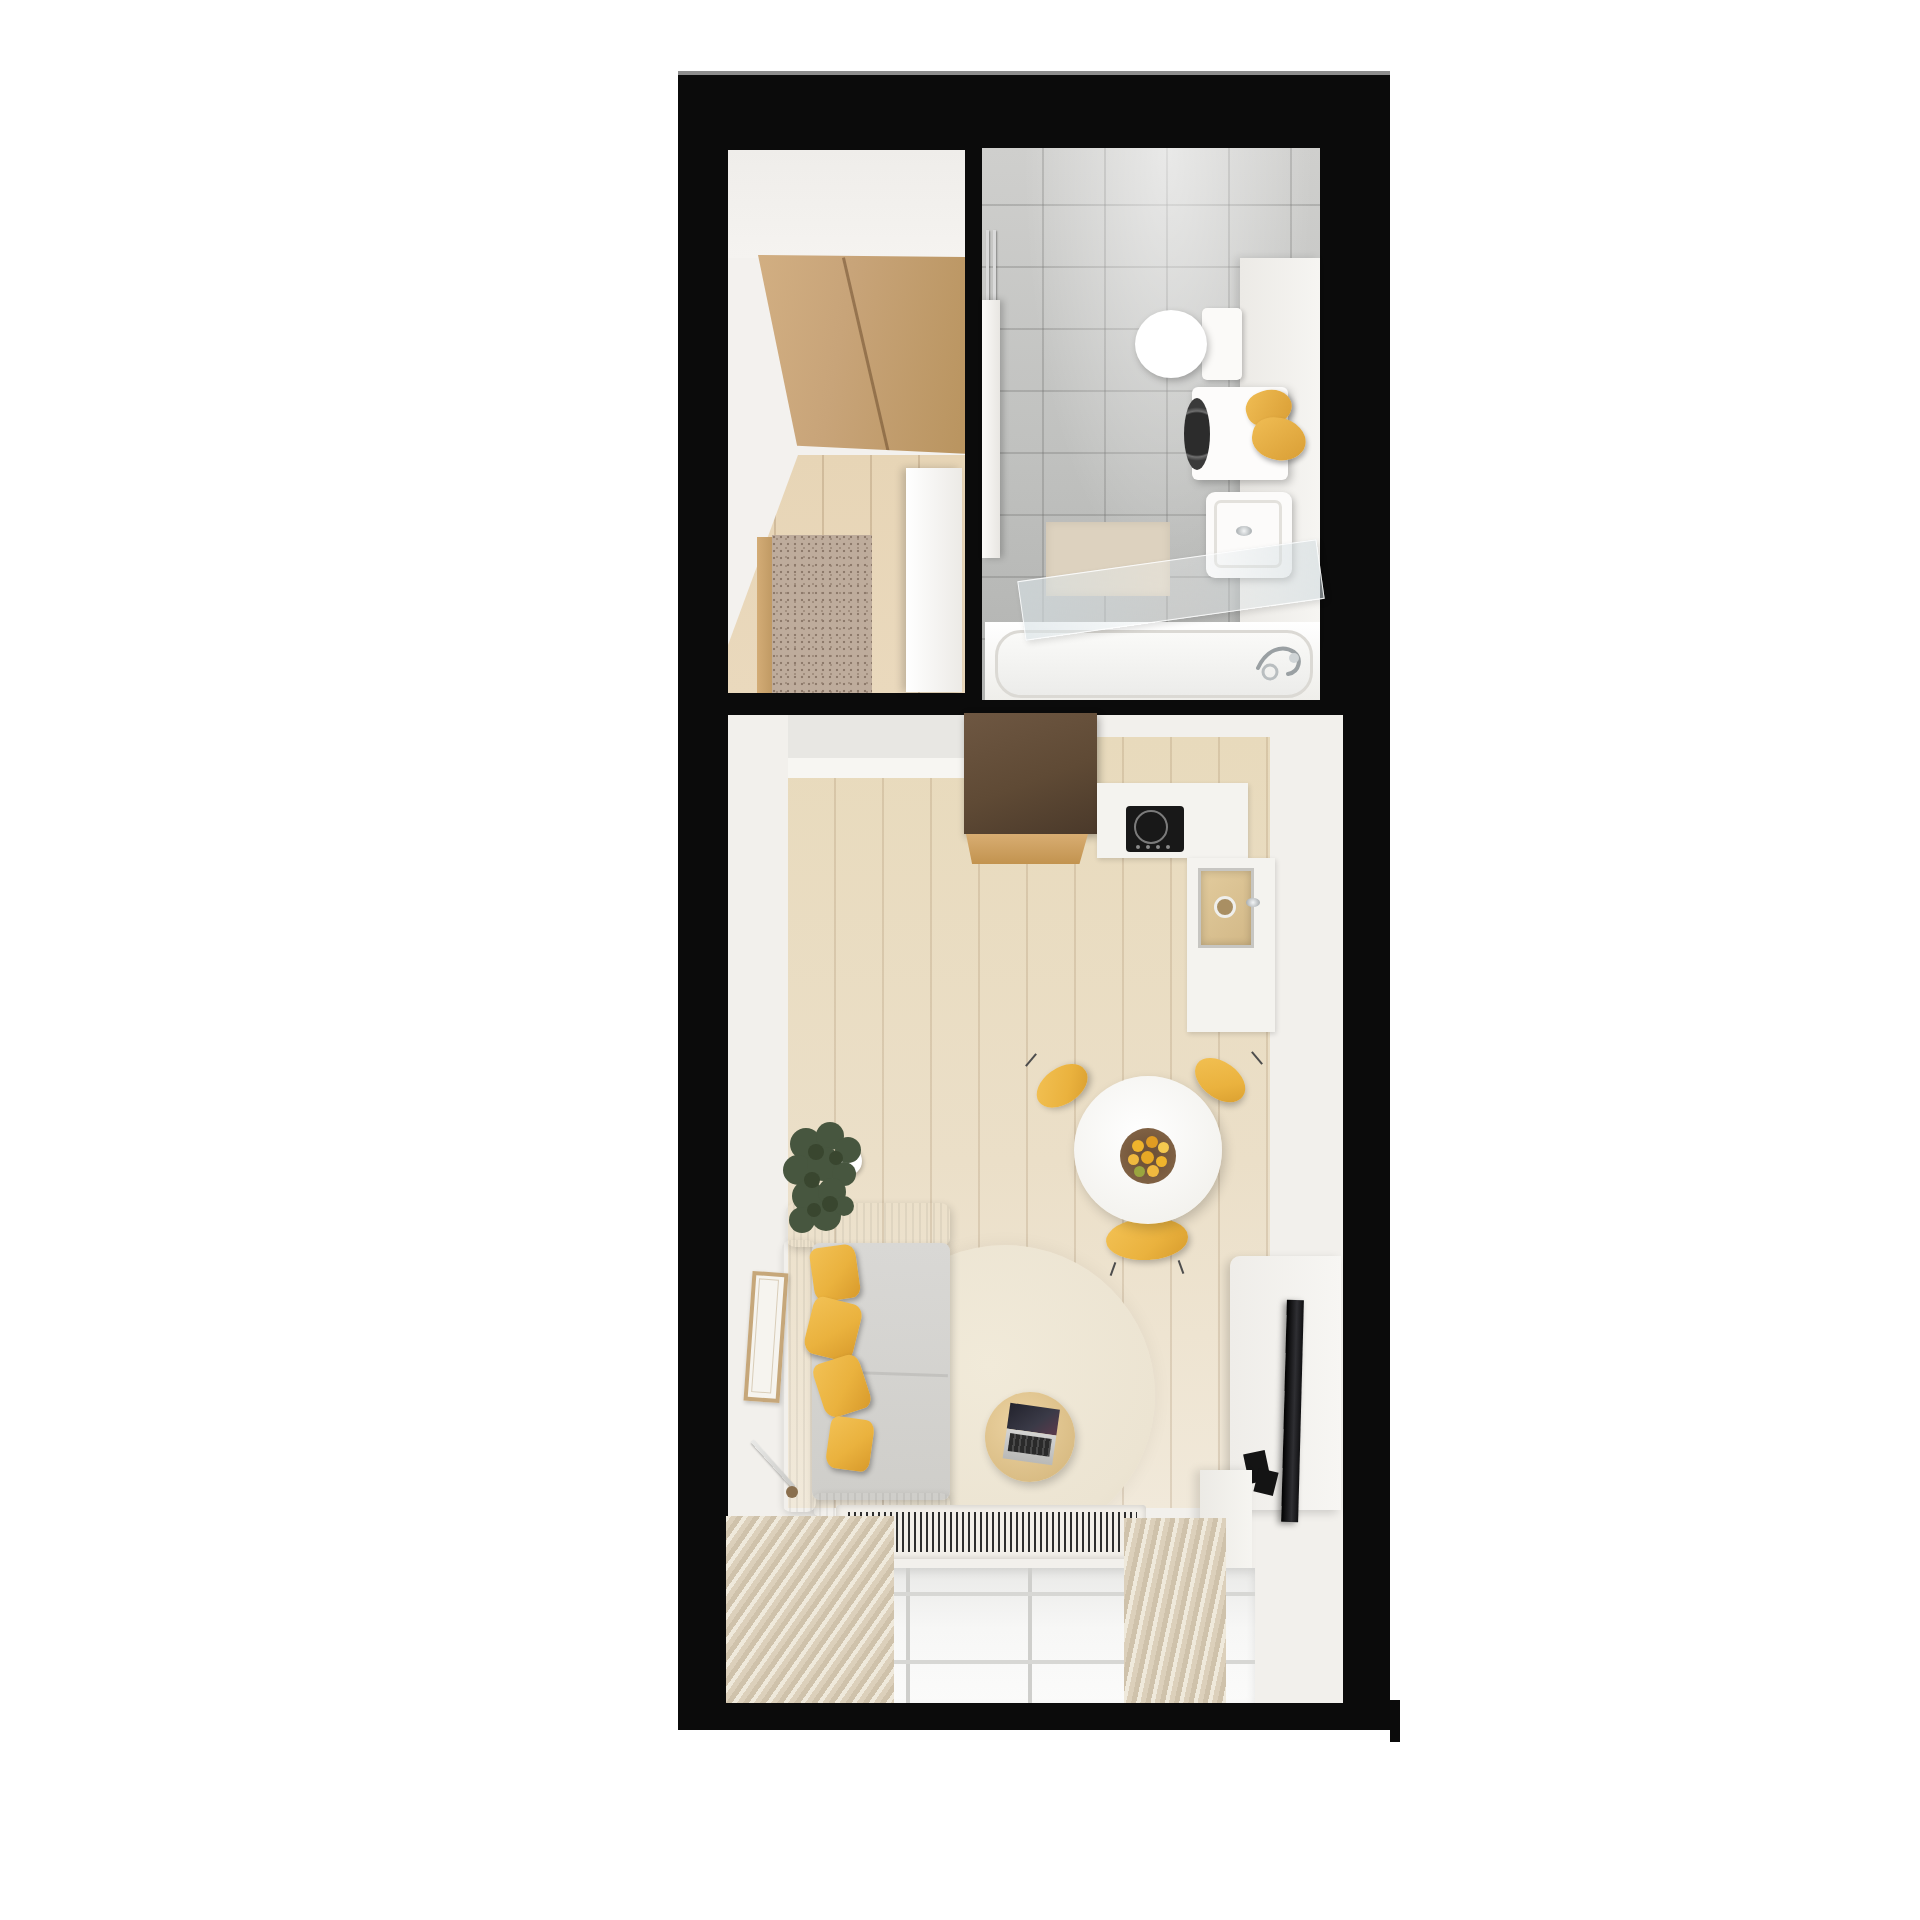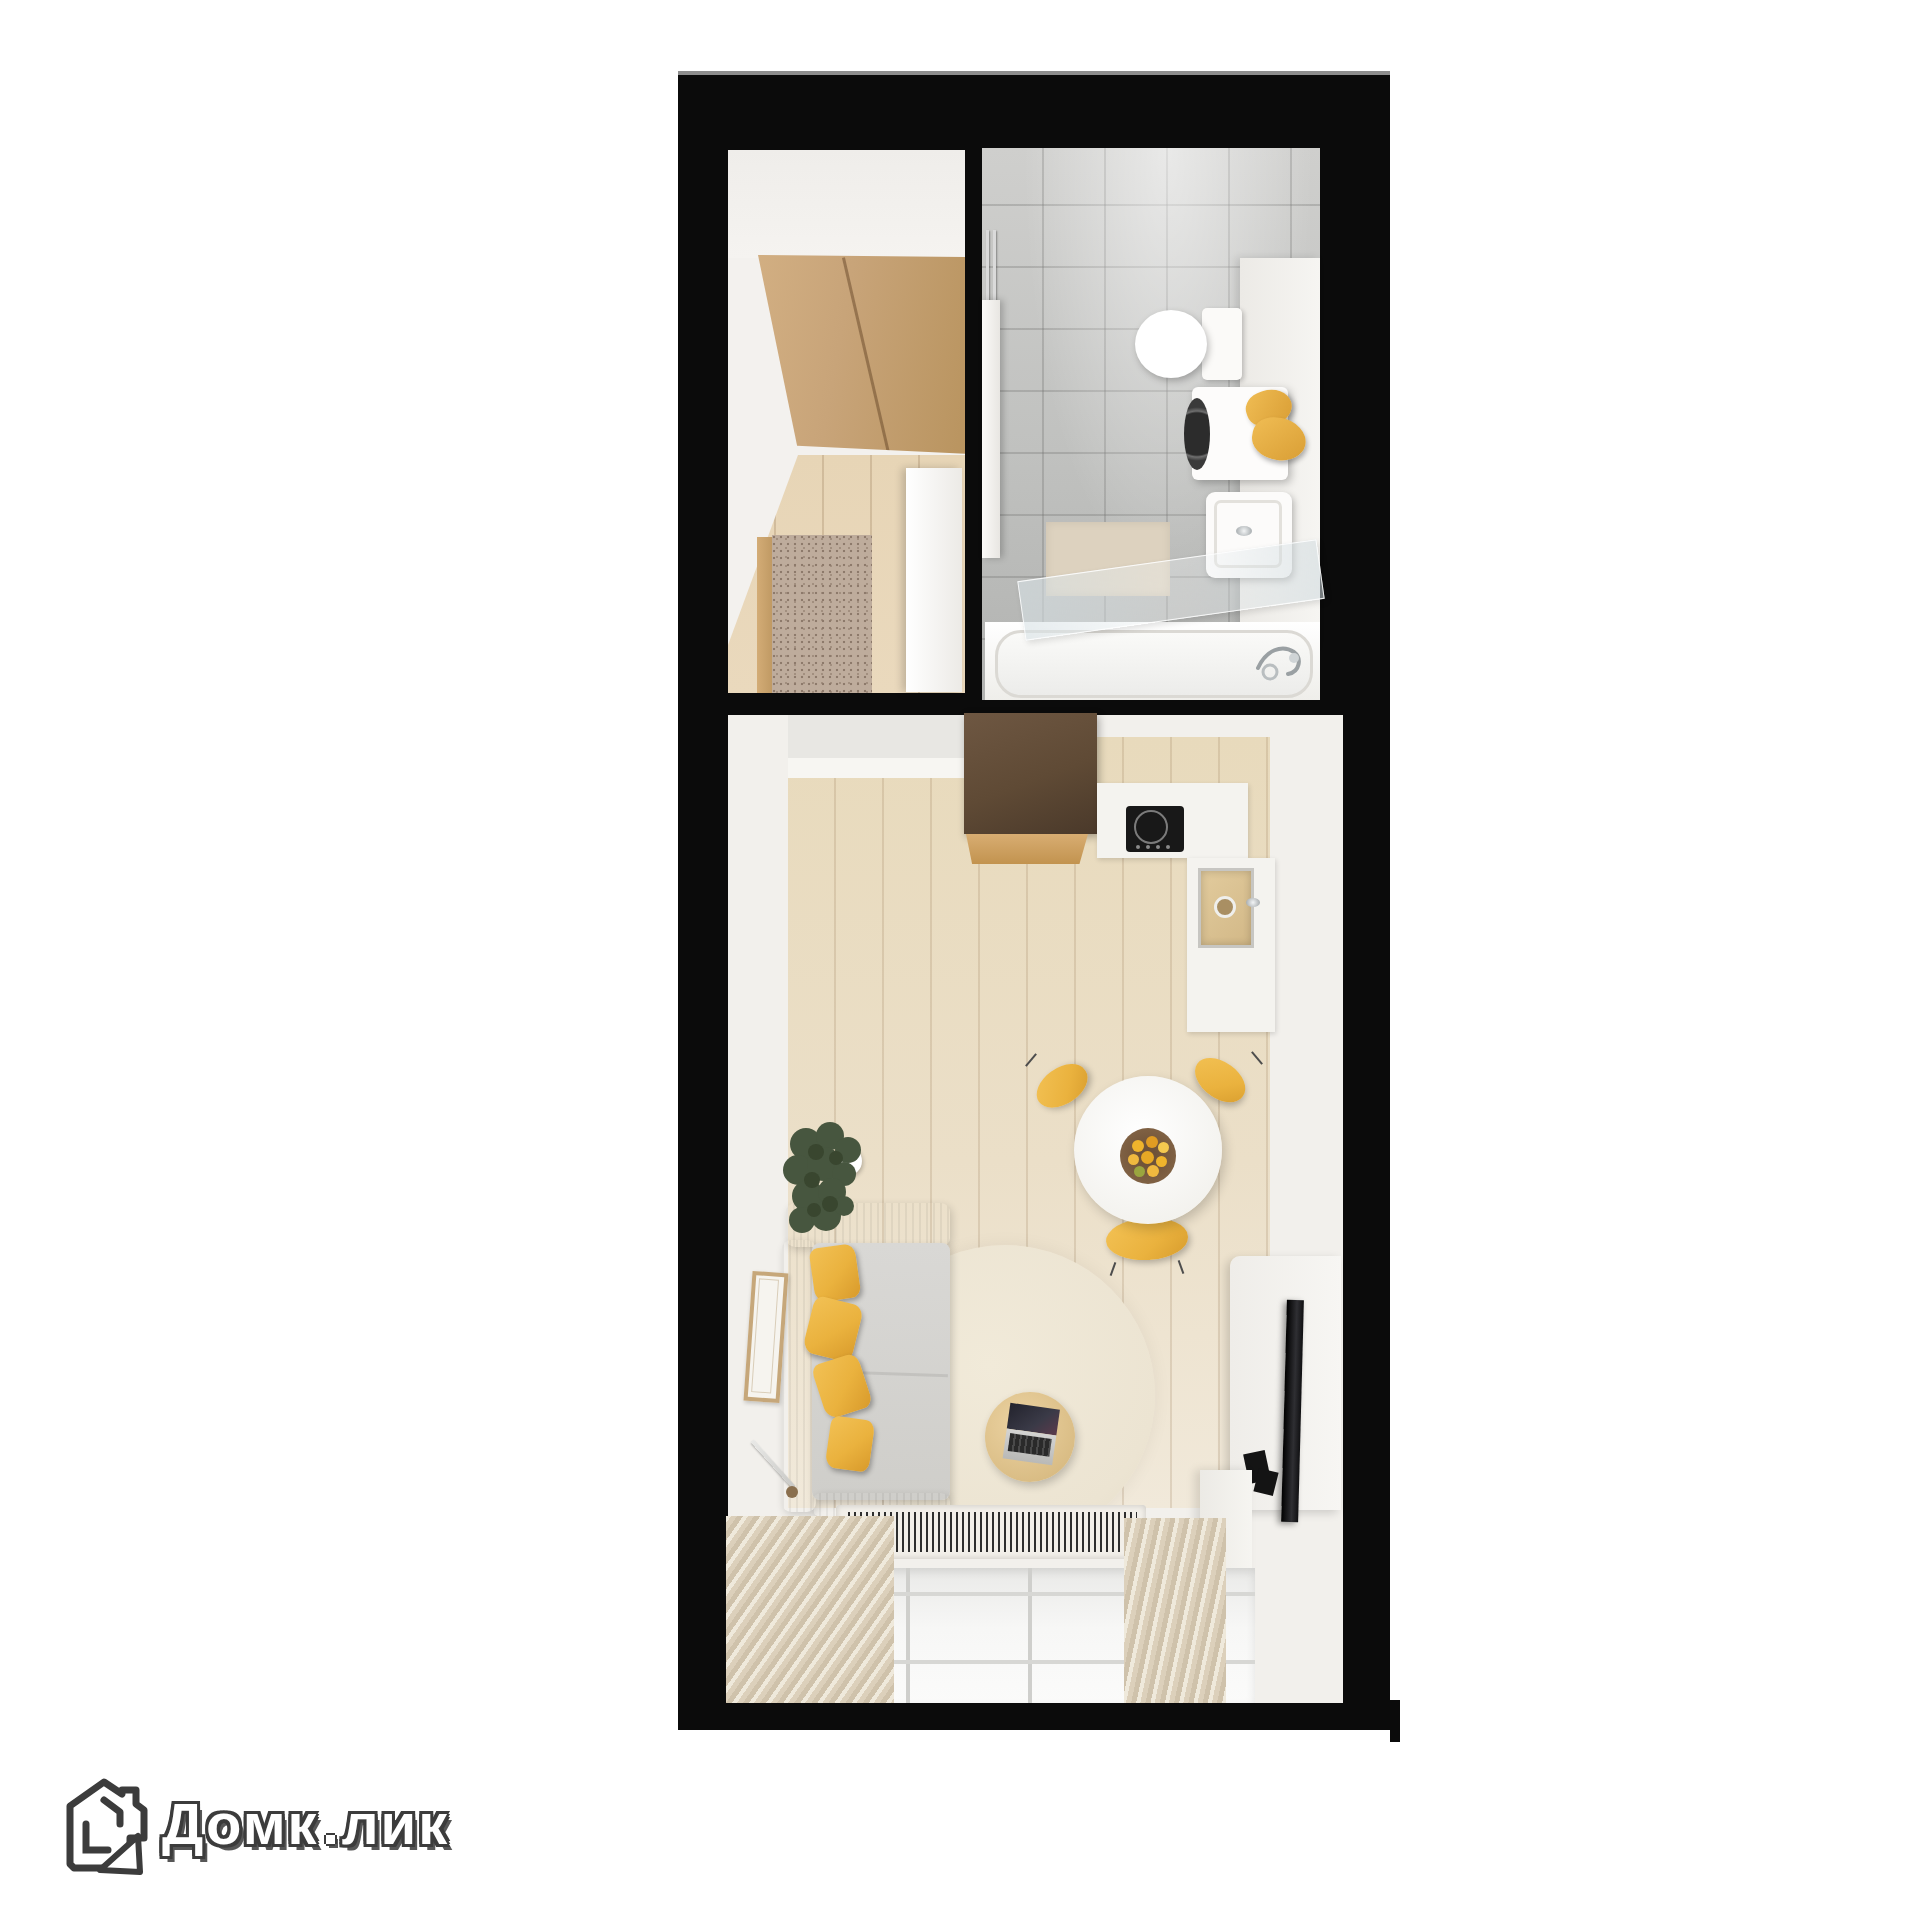--- a/index.html
+++ b/index.html
@@ -328,27 +328,14 @@
     <div class="abs mullion-h" style="left:0;top:24px;width:425px;height:4px;"></div>
     <div class="abs mullion-h" style="left:0;top:92px;width:425px;height:4px;"></div>
   </div>
   <div class="abs curtain-box" style="left:726px;top:1516px;width:168px;height:187px;">
     <div class="abs curtain-stripes" style="left:-60px;top:-40px;width:300px;height:280px;transform:rotate(35deg);"></div>
   </div>
   <div class="abs curtain-box" style="left:1124px;top:1518px;width:102px;height:185px;">
     <div class="abs curtain-stripes" style="left:-30px;top:-30px;width:190px;height:260px;transform:rotate(12deg);"></div>
   </div>
 
-  <div class="abs" style="left:60px;top:1772px;width:420px;height:110px;">
-    <div class="abs" style="left:0;top:0;width:92px;height:105px;">
-      <svg width="92" height="105" viewBox="0 0 92 105">
-        <path d="M10 34 L44 10 L62 22 L62 18 L76 18 L76 32 L84 38 L84 66 L70 66 L70 96 L14 96 L10 92 Z" fill="#ffffff" stroke="#3c3c3c" stroke-width="7" stroke-linejoin="round"></path>
-        <path d="M26 52 L26 78 L48 78" fill="none" stroke="#3c3c3c" stroke-width="7" stroke-linecap="round"></path>
-        <path d="M44 28 L60 40 L60 52" fill="none" stroke="#3c3c3c" stroke-width="7" stroke-linecap="round" stroke-linejoin="round"></path>
-        <path d="M40 98 L78 64 L80 100 Z" fill="#ffffff" stroke="#3c3c3c" stroke-width="6" stroke-linejoin="round"></path>
-      </svg>
-    </div>
-    <div class="abs" style="left:102px;top:18px;">
-      <span class="logo-text">Домк</span><span class="logo-dot"></span><span class="logo-text">лик</span>
-    </div>
-  </div>
 
 </div>
 
 </body></html>

